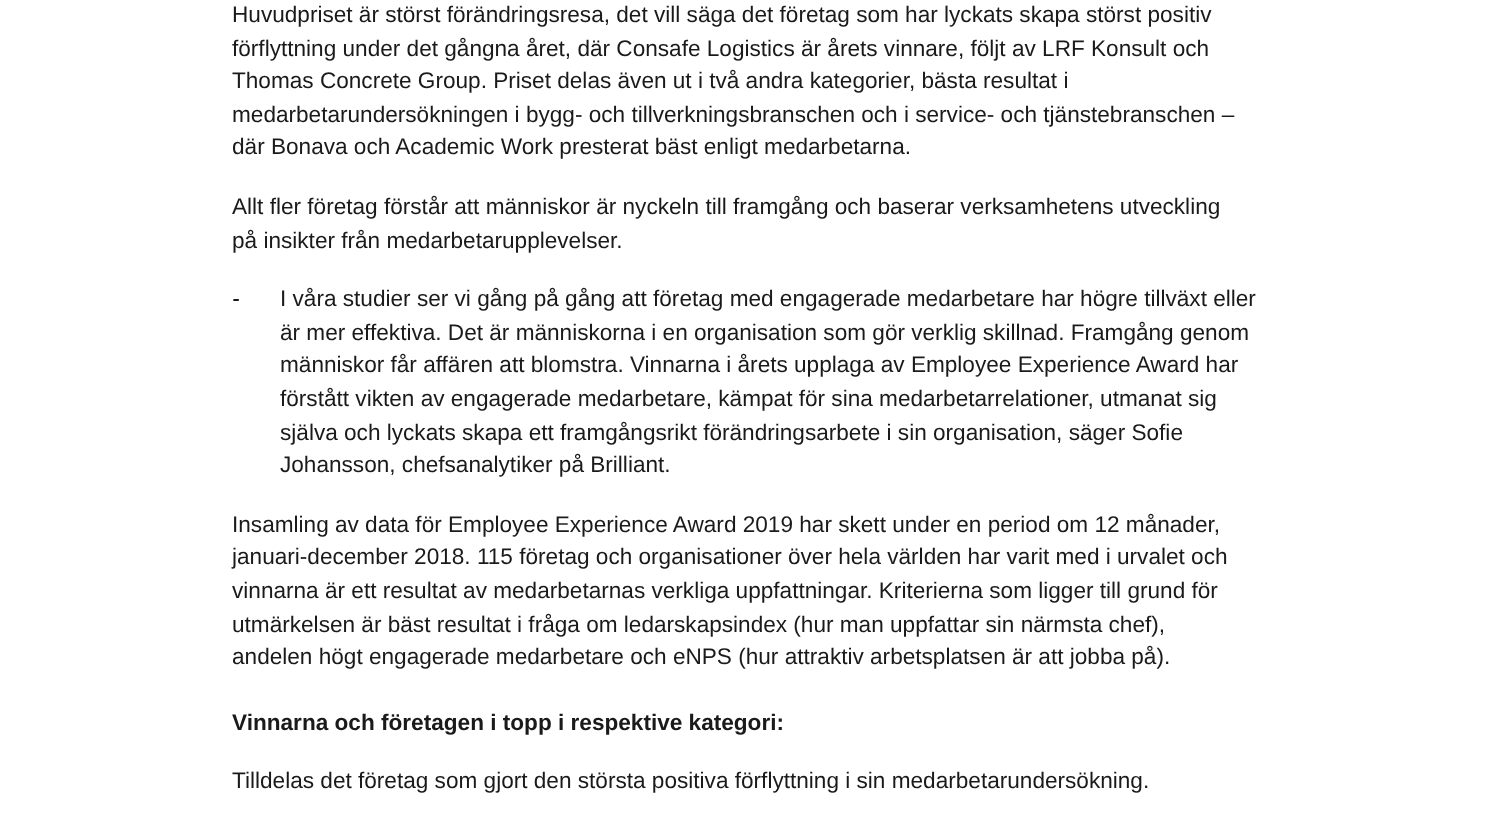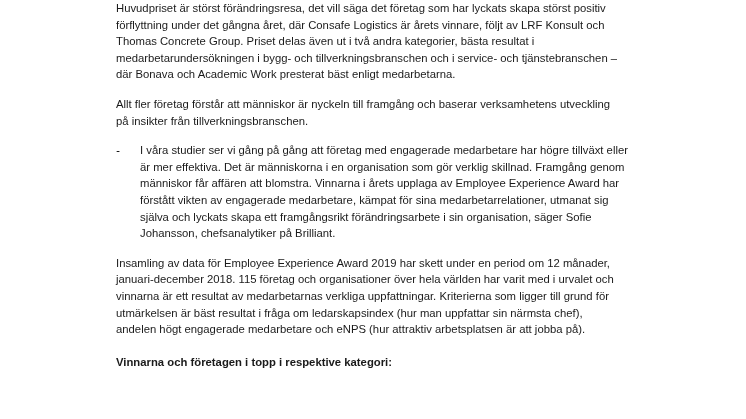--- a/index.html
+++ b/index.html
@@ -73,26 +73,27 @@
     color: #1a1a1a;
   }
 </style>
 </head>
 <body>
 
 <div class="page">
 
   <p class="body clip-top">Huvudpriset är störst förändringsresa, det vill säga det företag som har lyckats skapa störst positiv förflyttning under det gångna året, där Consafe Logistics är årets vinnare, följt av LRF Konsult och Thomas Concrete Group. Priset delas även ut i två andra kategorier, bästa resultat i medarbetarundersökningen i bygg- och tillverkningsbranschen och i service- och tjänstebranschen – där Bonava och Academic Work presterat bäst enligt medarbetarna.</p>
 
-  <p class="body">Allt fler företag förstår att människor är nyckeln till framgång och baserar verksamhetens utveckling på insikter från tillverkningsbranschen.</p>
+  <p class="body">Allt fler företag förstår att människor är nyckeln till framgång och baserar verksamhetens utveckling på insikter från medarbetarupplevelser.</p>
 
   <div class="quote-block">
     <span class="quote-dash">-</span>
     <span class="quote-text">I våra studier ser vi gång på gång att företag med engagerade medarbetare har högre tillväxt eller är mer effektiva. Det är människorna i en organisation som gör verklig skillnad. Framgång genom människor får affären att blomstra. Vinnarna i årets upplaga av Employee Experience Award har förstått vikten av engagerade medarbetare, kämpat för sina medarbetarrelationer, utmanat sig själva och lyckats skapa ett framgångsrikt förändringsarbete i sin organisation, säger Sofie Johansson, chefsanalytiker på Brilliant.</span>
   </div>
 
   <p class="body">Insamling av data för Employee Experience Award 2019 har skett under en period om 12 månader, januari-december 2018. 115 företag och organisationer över hela världen har varit med i urvalet och vinnarna är ett resultat av medarbetarnas verkliga uppfattningar. Kriterierna som ligger till grund för utmärkelsen är bäst resultat i fråga om ledarskapsindex (hur man uppfattar sin närmsta chef), andelen högt engagerade medarbetare och eNPS (hur attraktiv arbetsplatsen är att jobba på).</p>
 
   <p class="bold-head">Vinnarna och företagen i topp i respektive kategori:</p>
 
 
+  <p class="sub-body">Tilldelas det företag som gjort den största positiva förflyttning i sin medarbetarundersökning.</p>
 
 </div>
 
 </body></html>

